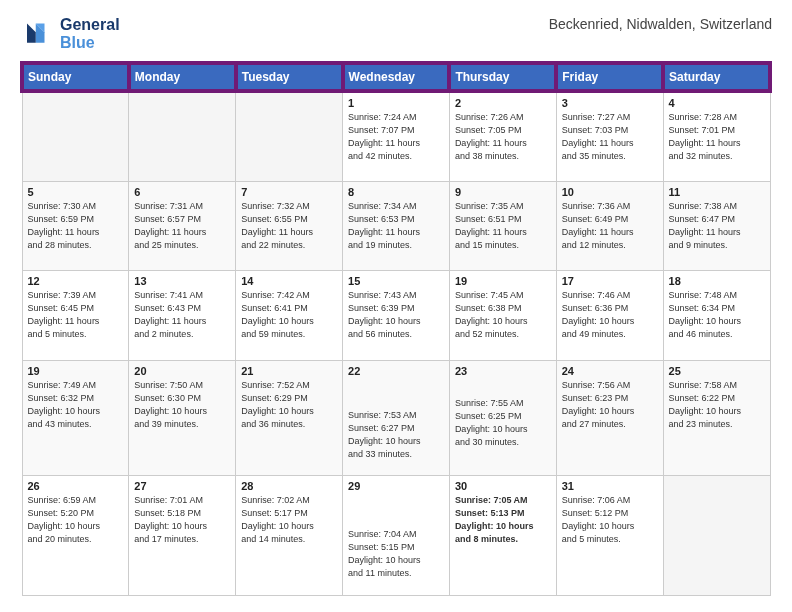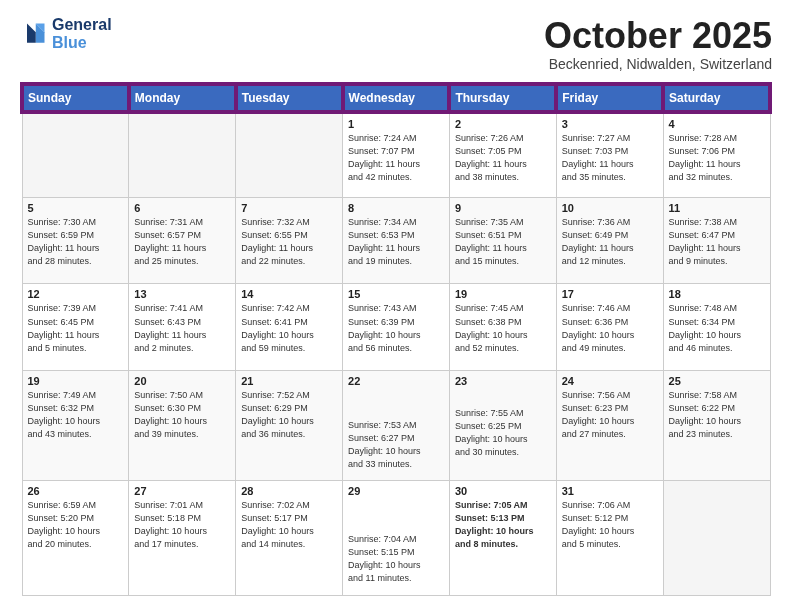--- a/index.html
+++ b/index.html
@@ -19,21 +19,21 @@
     }
     .header {
       display: flex;
       align-items: flex-start;
       justify-content: space-between;
       margin-bottom: 10px;
     }
     .logo {
       display: flex;
       align-items: center;
-      gap: 4px;
+      gap: 12px;
     }
     .logo-icon {
       width: 28px;
       height: 28px;
     }
     .title-block {
       text-align: right;
     }
     .month-title {
       font-size: 36px;
@@ -98,21 +98,20 @@
         <polygon points="18,4 28,14 28,26 18,26" fill="#4a90d9"></polygon>
         <polygon points="8,4 18,14 18,26 8,26" fill="#1a3a6b"></polygon>
         <polygon points="18,4 28,4 28,14" fill="#5aa0e8"></polygon>
       </svg>
       <div>
         <div style="font-size:16px;font-weight:bold;color:#1a3a6b;line-height:1.1;">General</div>
         <div style="font-size:16px;font-weight:bold;color:#4a90d9;line-height:1.1;">Blue</div>
       </div>
     </div>
     <div class="title-block">
-      <div class="month-title">October 2025</div>
       <div class="location">Beckenried, Nidwalden, Switzerland</div>
     </div>
   </div>
 
   <table class="calendar">
     <thead>
       <tr id="dow-row">
           <th>Sunday</th>
           <th>Monday</th>
           <th>Tuesday</th>
@@ -144,21 +143,21 @@
           <td>
             <div class="day-number">3</div>
             <div class="day-info" style="white-space: pre-line;">Sunrise: 7:27 AM
 Sunset: 7:03 PM
 Daylight: 11 hours
 and 35 minutes.</div>
           </td>
           <td>
             <div class="day-number">4</div>
             <div class="day-info" style="white-space: pre-line;">Sunrise: 7:28 AM
-Sunset: 7:06 PM
+Sunset: 7:01 PM
 Daylight: 11 hours
 and 32 minutes.</div>
           </td>
         </tr>
         <tr>
           <td>
             <div class="day-number">5</div>
             <div class="day-info" style="white-space: pre-line;">Sunrise: 7:30 AM
 Sunset: 6:59 PM
 Daylight: 11 hours

